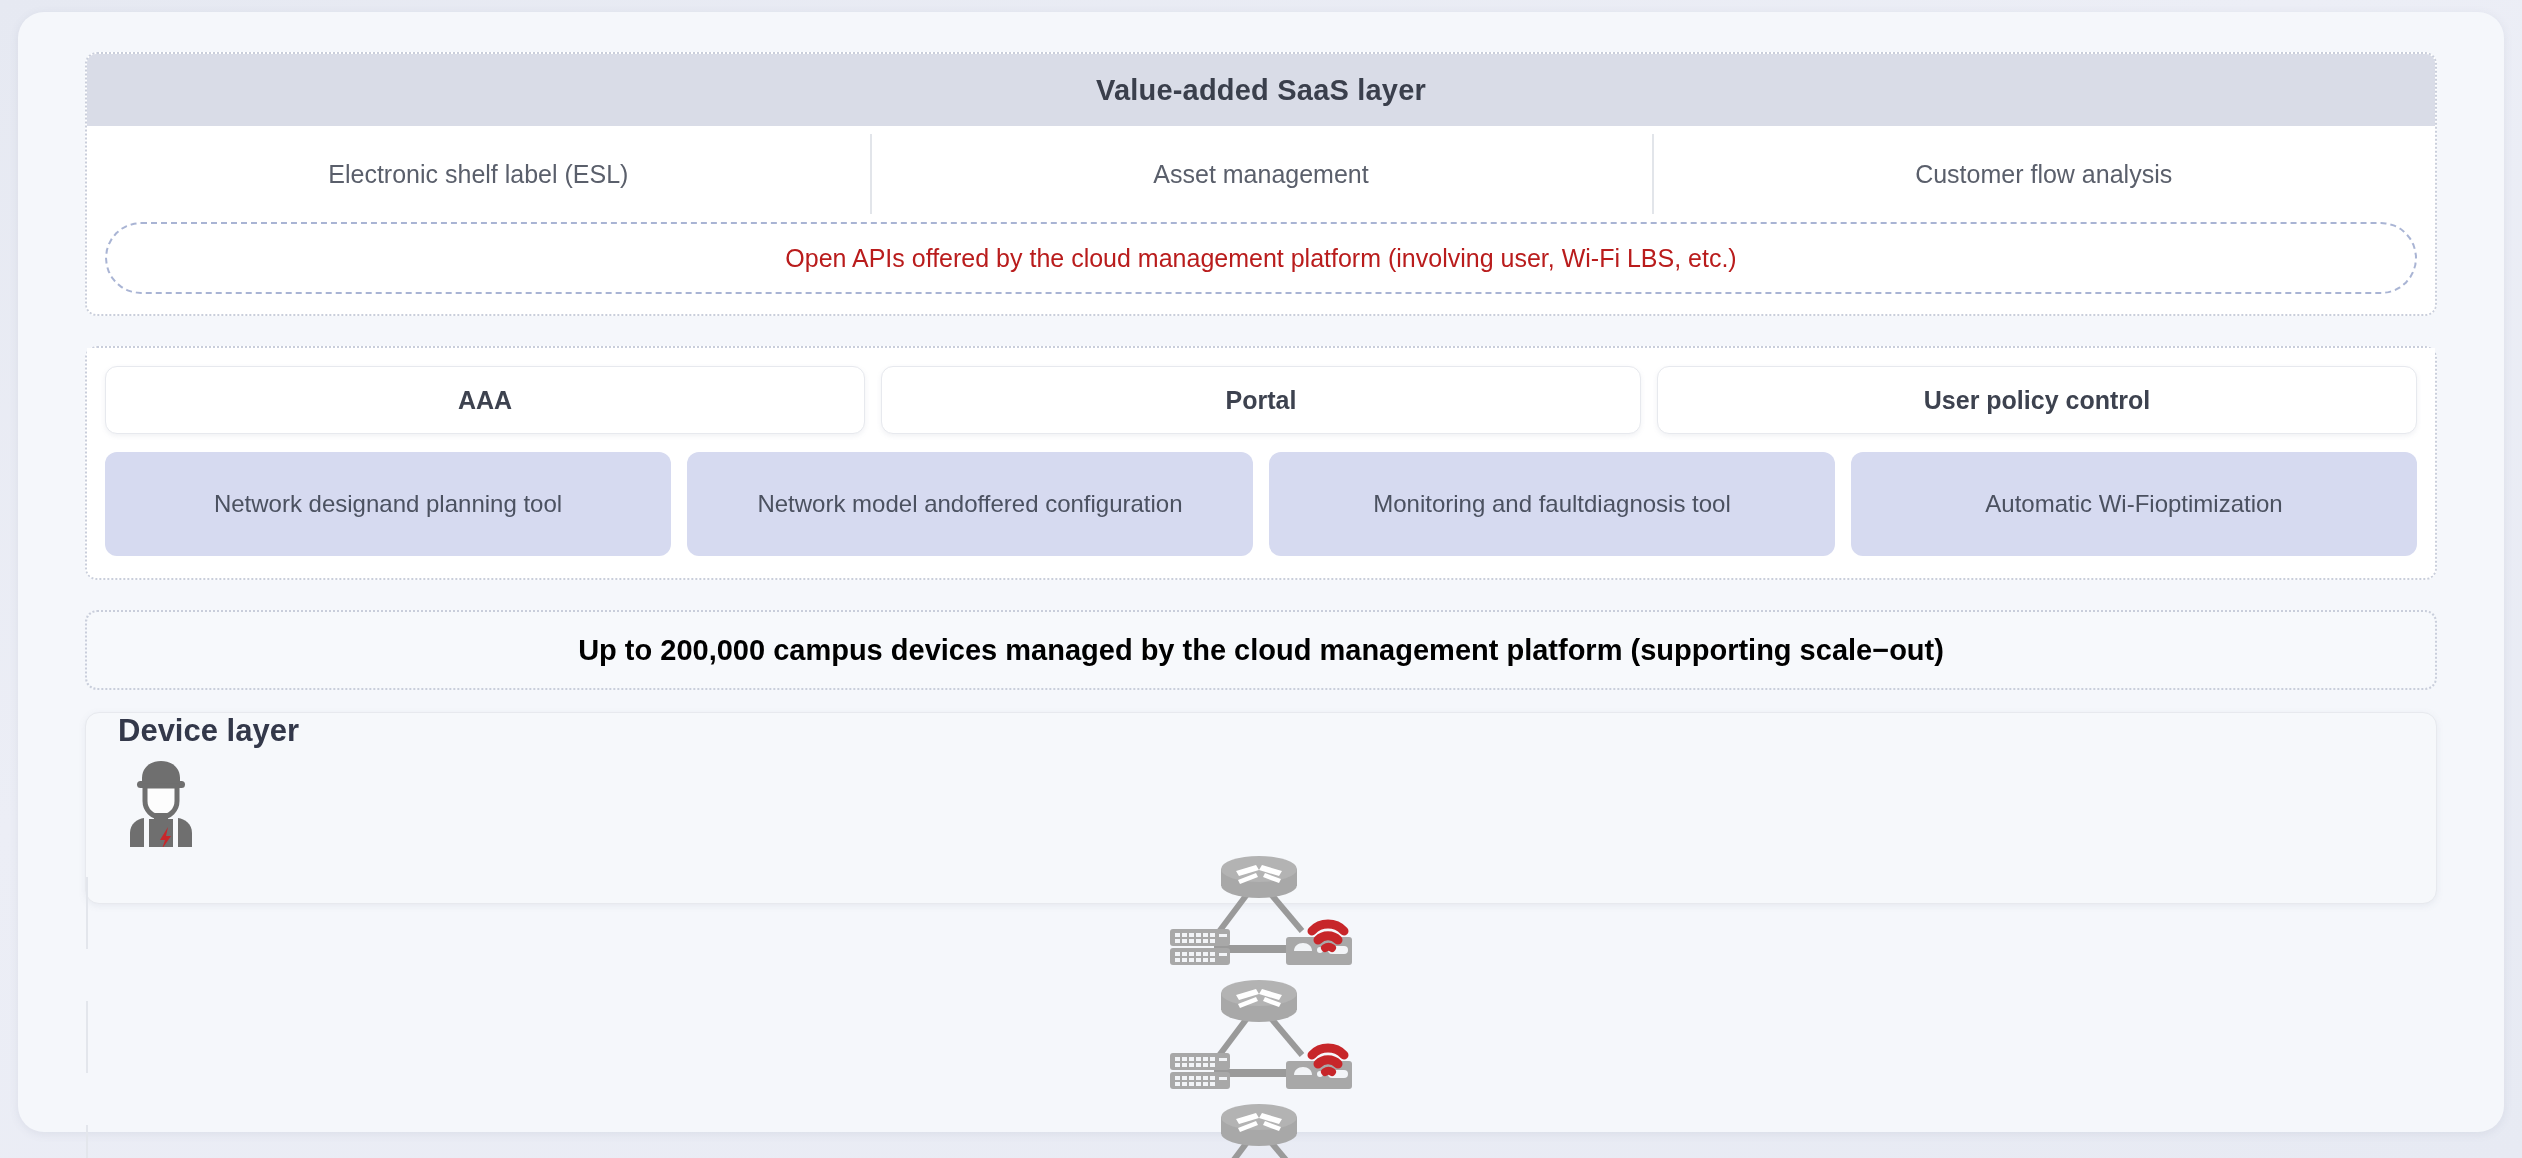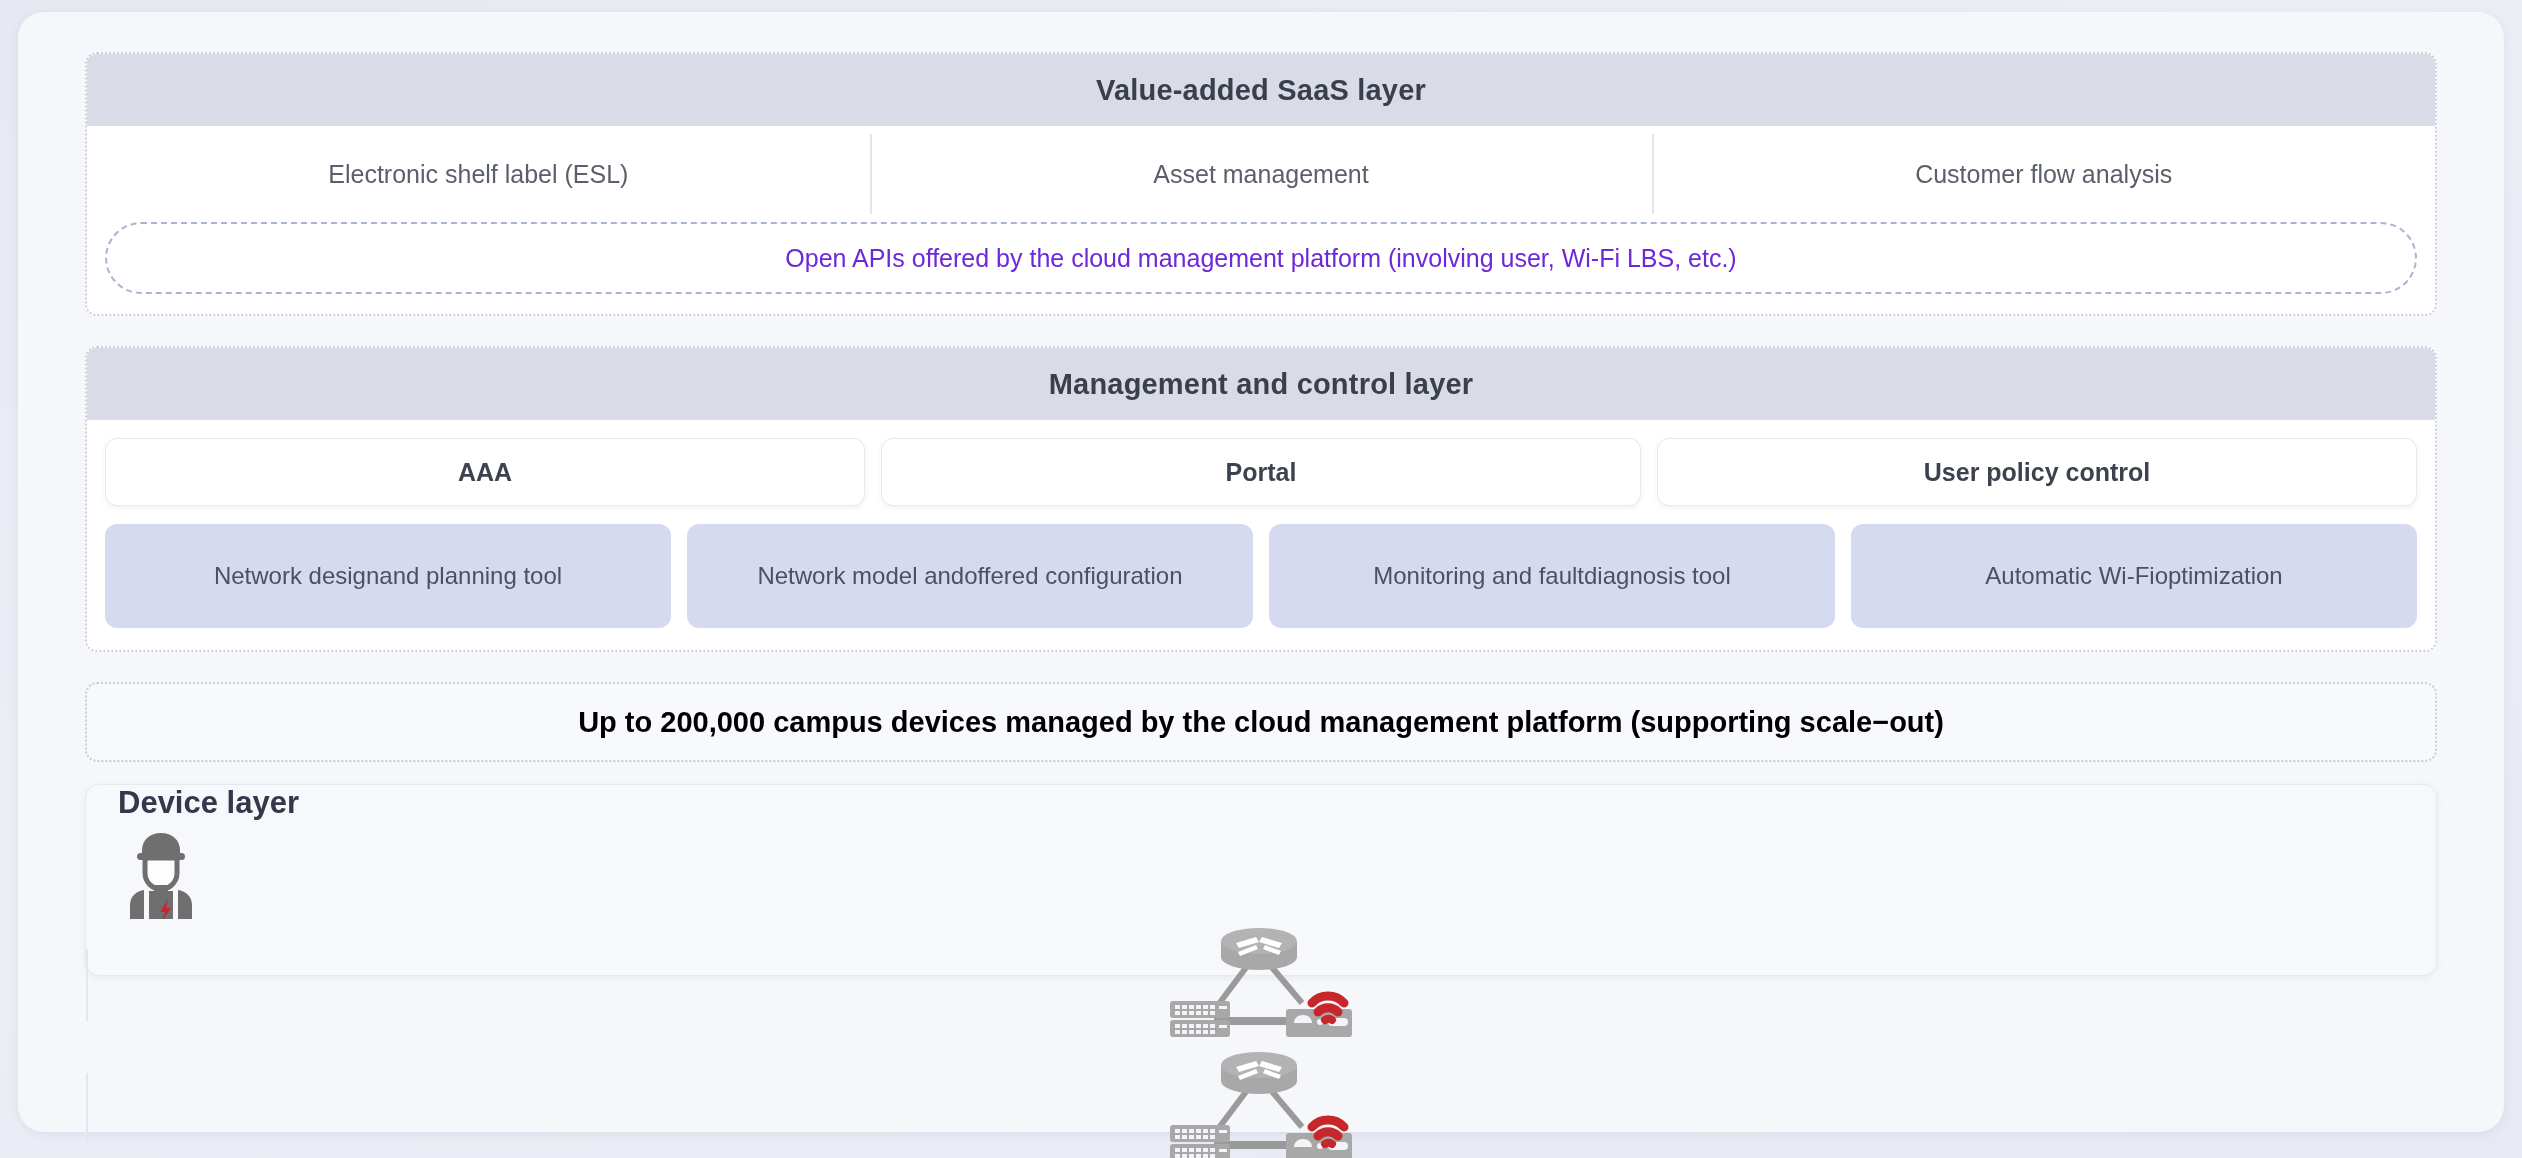--- a/index.html
+++ b/index.html
@@ -109,21 +109,21 @@
     padding: 0 18px 20px 18px;
     border-radius: 0 0 9px 9px;
   }
   .api-box {
     height: 72px;
     border: 2px dashed #a9b4d4;
     border-radius: 36px;
     display: flex;
     align-items: center;
     justify-content: center;
-    color: #6d28d9;
+    color: #b91c1c;
     font-size: 25px;
     background: #ffffff;
     box-sizing: border-box;
   }
 
   
   #mgmt-block { margin-bottom: 30px; }
   .mgmt-body {
     padding: 18px 18px 22px 18px;
     background: #ffffff;
@@ -238,21 +238,20 @@
           <div class="saas-cell">Asset management</div>
           <div class="saas-cell">Customer flow analysis</div>
         </div>
 
         <div class="api-wrap">
           <div class="api-box">Open APIs offered by the cloud management platform (involving user, Wi-Fi LBS, etc.)</div>
         </div>
       </div>
 
       <div class="block" id="mgmt-block">
-        <div class="band">Management and control layer</div>
 
         <div class="mgmt-body">
           <div class="svc-row">
             <div class="svc-card">AAA</div>
             <div class="svc-card">Portal</div>
             <div class="svc-card">User policy control</div>
           </div>
 
           <div class="tool-row">
             <div class="tool-card">

